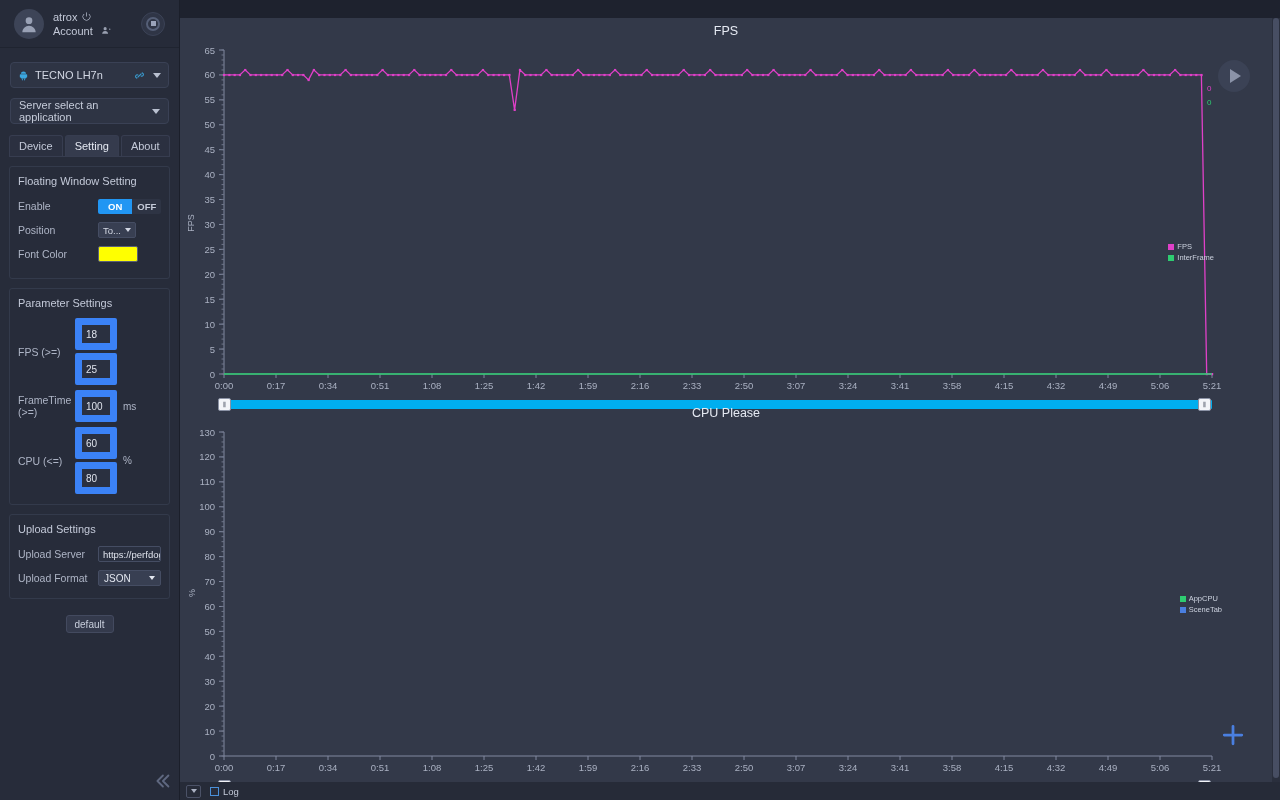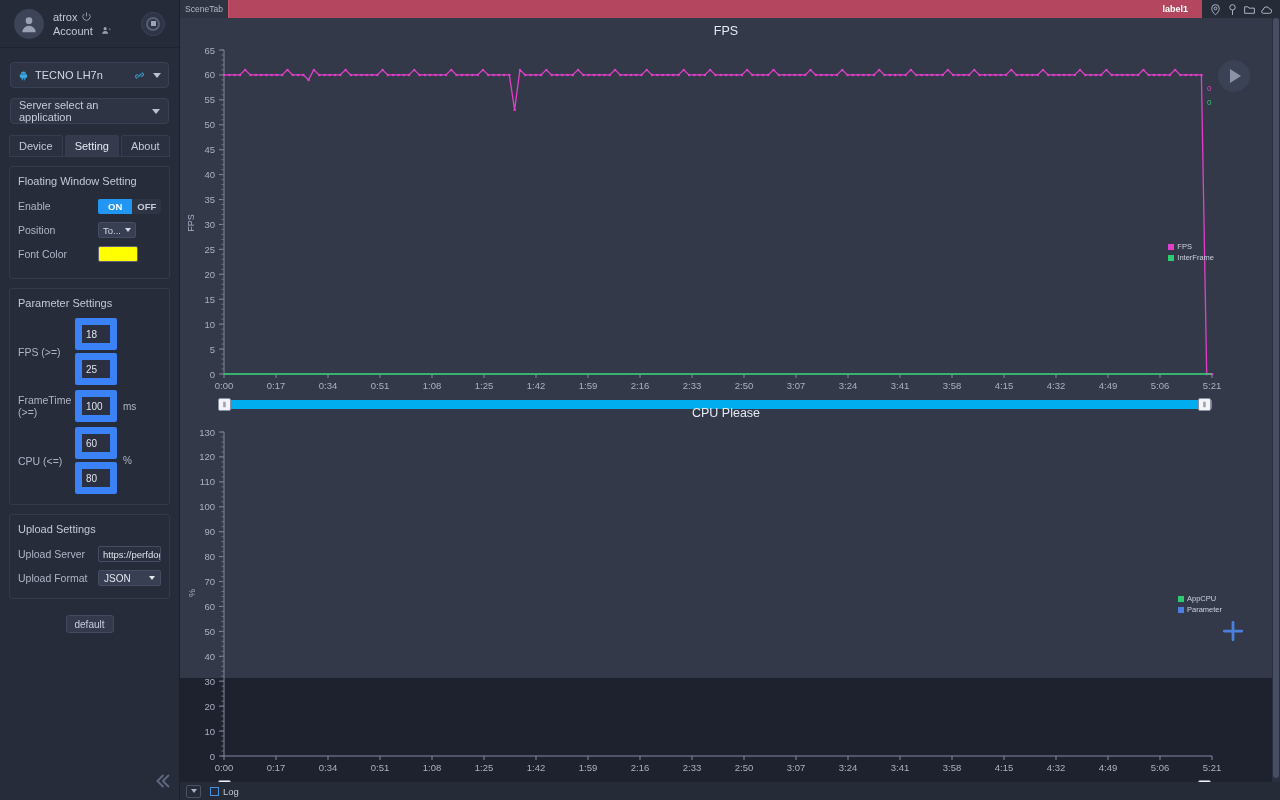--- a/index.html
+++ b/index.html
@@ -129,21 +129,21 @@
   }
   .labeltab {
     flex: 1; background: #b4475f; color: #fff; font-size: 9px; font-weight: bold;
     display: flex; align-items: center; justify-content: center; position: relative;
     border-left: 1px solid #c4566e;
   }
   .topicons { width: 78px; display: flex; align-items: center; justify-content: space-around; padding: 0 5px; }
   .topicons svg { width: 13px; height: 13px; }
 
   
-  #charts { position: absolute; left: 180px; top: 18px; width: 1092px; height: 660px; background: #333949; }
+  #charts { position: absolute; left: 180px; top: 18px; width: 1092px; height: 764px; background: #333949; }
   .chart-block { position: relative; width: 1092px; }
   .chart-title { text-align: center; font-size: 12.5px; color: #e5e9f2; padding-top: 6px; }
   .plot-wrap { position: relative; }
   .axis-label-v {
     position: absolute; font-size: 9px; color: #aab1c2;
     transform: rotate(-90deg); transform-origin: center;
   }
   .legend { position: absolute; font-size: 7.5px; color: #cbd1de; line-height: 1.5; }
   .legend-row { display: flex; align-items: center; gap: 3px; }
   .legend-sw { width: 6px; height: 6px; display: inline-block; }
@@ -309,42 +309,20 @@
 
     <div class="default-btn">default</div>
 
     <div class="collapse">
       <svg viewBox="0 0 24 24" fill="none" stroke="#5f6880" stroke-width="2" stroke-linecap="round" stroke-linejoin="round">
           <path d="M13 6l-6 6 6 6M19 6l-6 6 6 6"></path>
         </svg>
     </div>
   </div>
 
-  <div id="topbar">
-    <div class="scenetab">SceneTab</div>
-    <div class="labeltab">
-      <span style="position:absolute;right:14px;">label1</span>
-    </div>
-    <div class="topicons">
-      <svg viewBox="0 0 24 24" fill="none" stroke="#aeb5c6" stroke-width="1.8">
-          <path d="M12 22s7-6.2 7-12a7 7 0 10-14 0c0 5.8 7 12 7 12z"></path>
-          <circle cx="12" cy="10" r="2.6"></circle>
-        </svg>
-      <svg viewBox="0 0 24 24" fill="none" stroke="#aeb5c6" stroke-width="1.8">
-          <circle cx="12" cy="8" r="5"></circle>
-          <path d="M12 13v9"></path>
-        </svg>
-      <svg viewBox="0 0 24 24" fill="none" stroke="#aeb5c6" stroke-width="1.8">
-          <path d="M3 7h6l2 2.5h10V19H3z"></path>
-        </svg>
-      <svg viewBox="0 0 24 24" fill="none" stroke="#aeb5c6" stroke-width="1.8">
-          <path d="M6.5 19h11a4 4 0 000-8 6 6 0 00-11.6 1.6A3.2 3.2 0 006.5 19z"></path>
-        </svg>
-    </div>
-  </div>
 
   <div id="charts">
 
     <div class="chart-block" style="height:382px;">
       <div class="chart-title">FPS</div>
       <div class="plot-wrap">
         <div class="axis-label-v" style="left:2px;top:180px;">FPS</div>
         <svg id="fps-svg" width="1092" height="360" style="display:block;">
             <line x1="44" y1="12" x2="44" y2="336" stroke="#8189a0" stroke-width="1"></line>
             <line x1="44" y1="336" x2="1032" y2="336" stroke="#8189a0" stroke-width="1"></line>
@@ -842,21 +820,21 @@
             <line x1="1032" y1="336" x2="1032" y2="340" stroke="#8189a0" stroke-width="1"></line>
             <text x="1032" y="351" fill="#aab1c2" font-size="9.5" text-anchor="middle" font-family="&quot;Liberation Sans&quot;, sans-serif">5:21</text>
           </svg>
         <div class="legend" style="right:50px;top:173px;">
           <div class="legend-row">
             <span class="legend-sw" style="background:#2ecc71"></span>
             <span>AppCPU</span>
           </div>
           <div class="legend-row">
             <span class="legend-sw" style="background:#4a7fe0"></span>
-            <span>Parameter</span>
+            <span>SceneTab</span>
           </div>
         </div>
       </div>
       <div style="position:relative;height:16px;">
         <div class="slider-track" style="left:44px;top:2px;width:988px;"></div>
         <div class="slider-handle" style="left:38px;top:0;">
             <span class="handle-bars">⦀</span>
           </div>
         <div class="slider-handle" style="left:1018px;top:0;">
             <span class="handle-bars">⦀</span>

